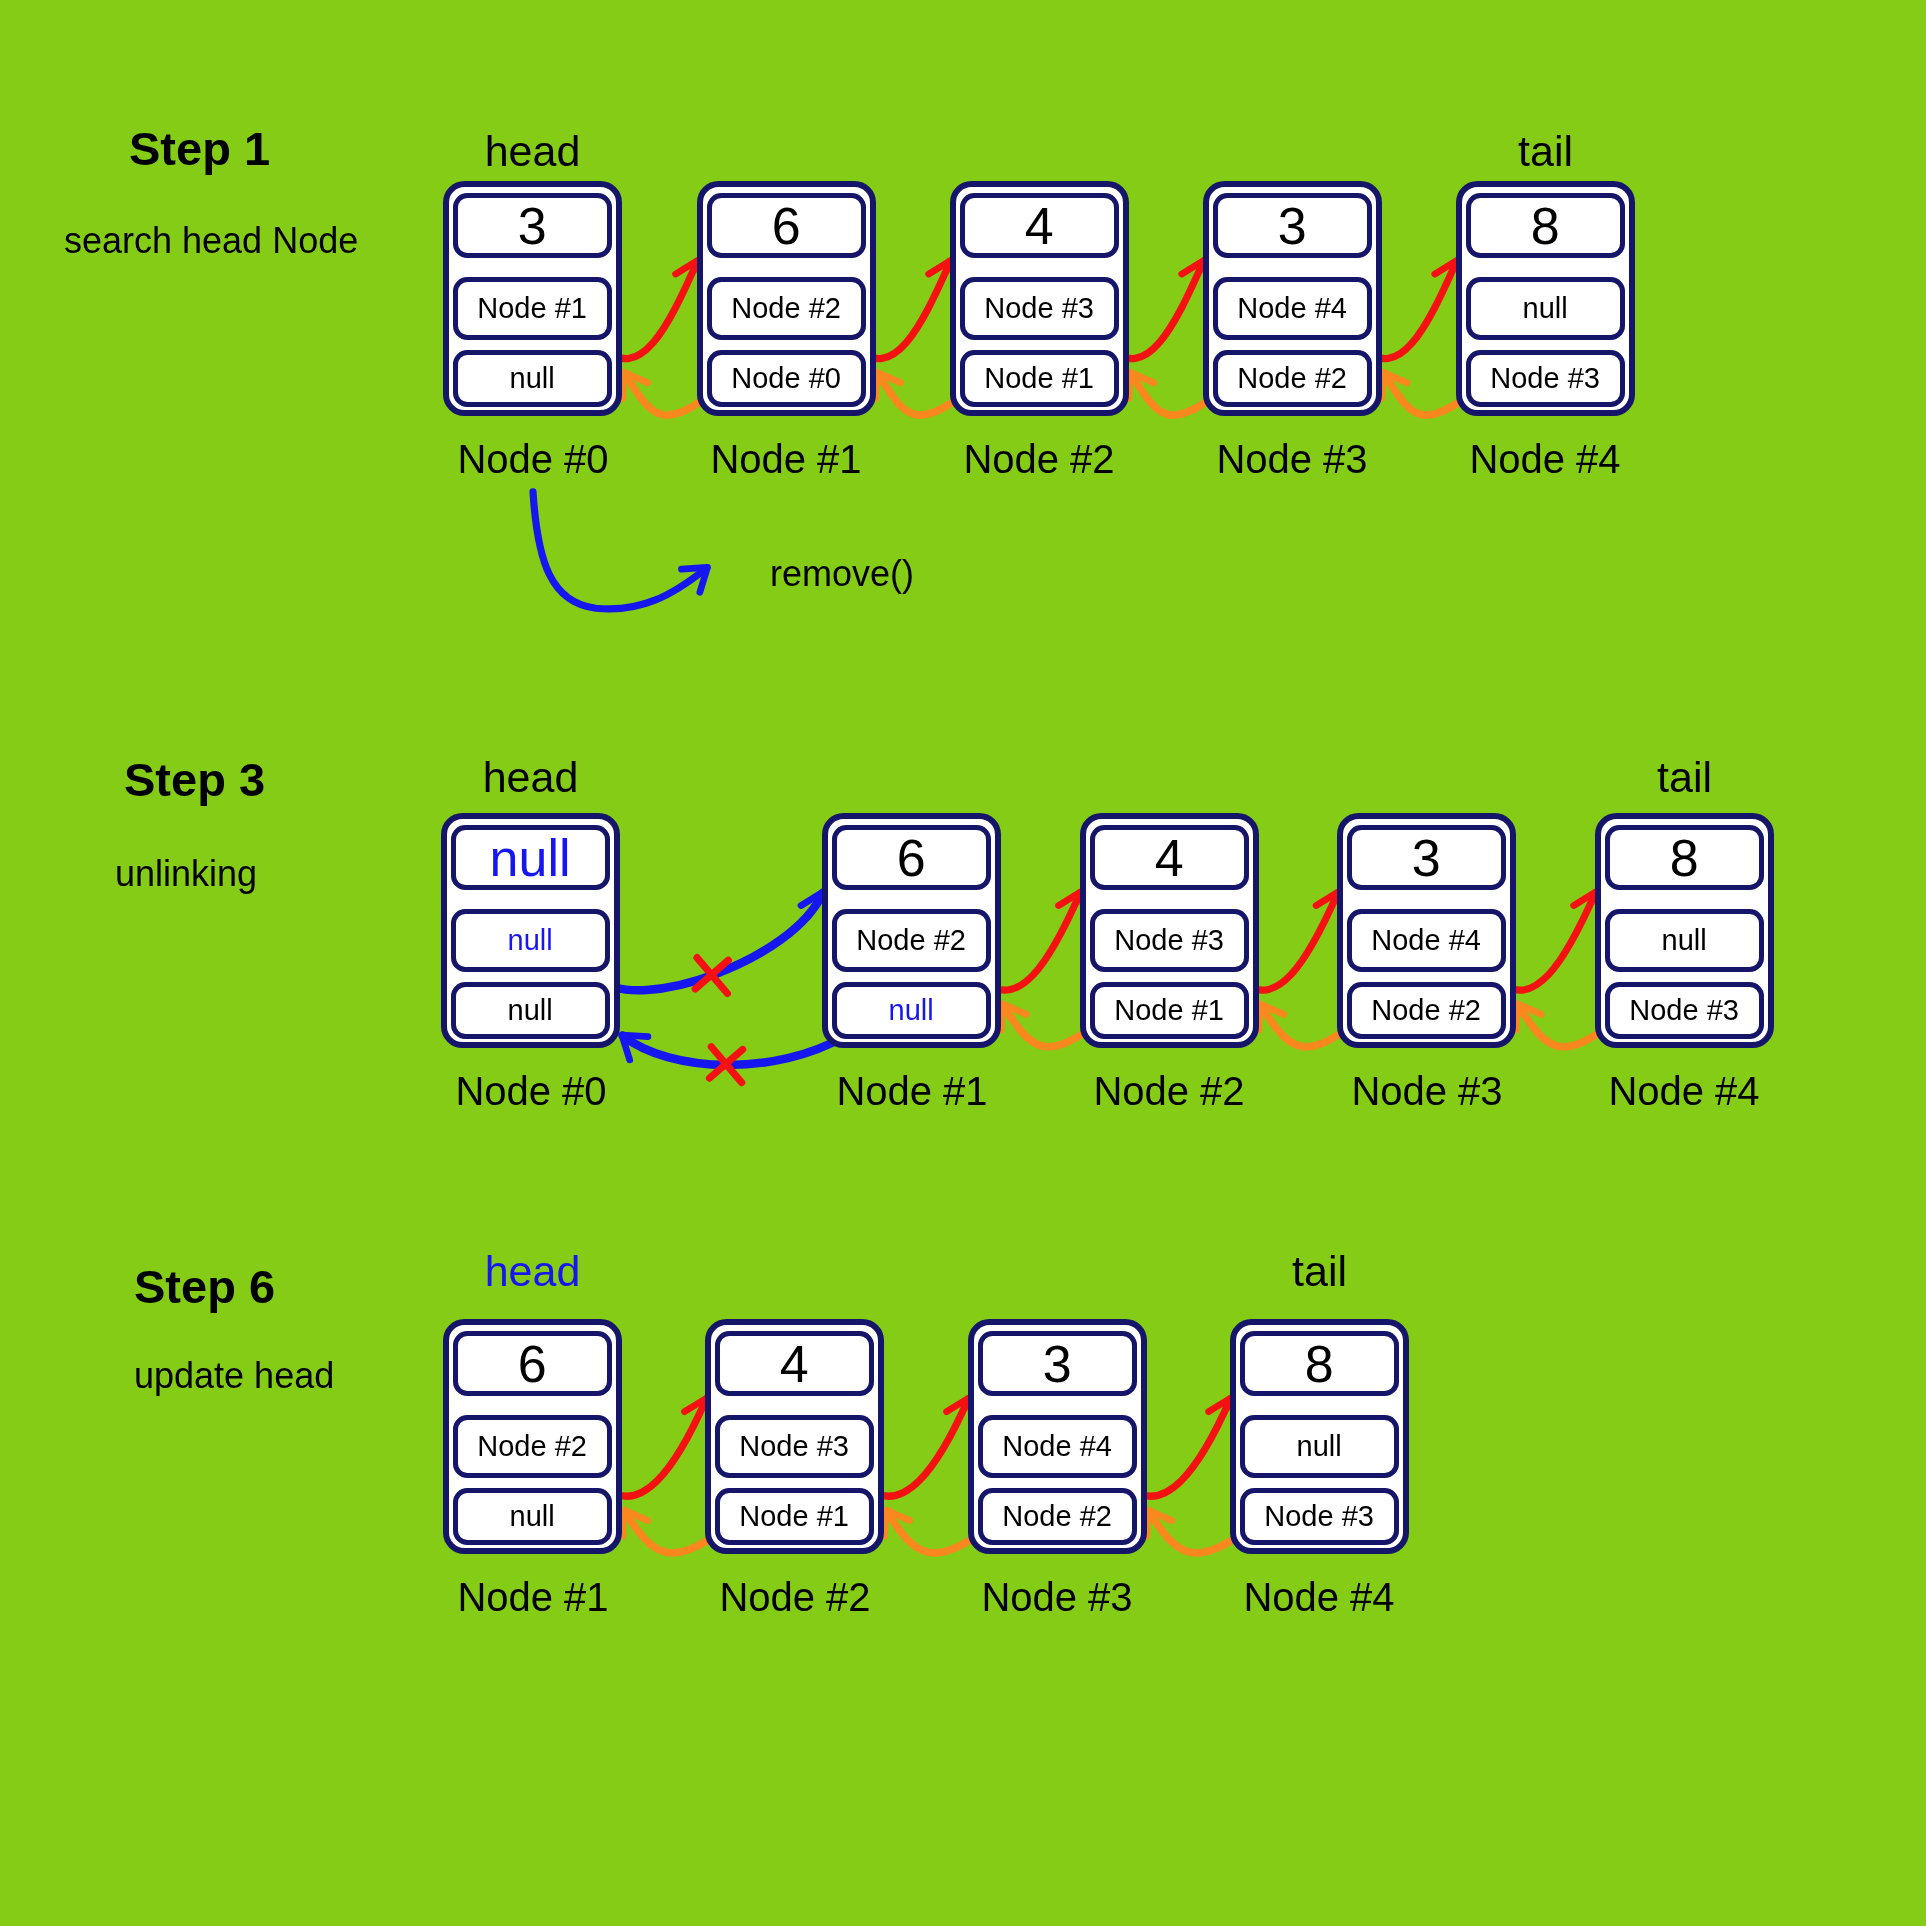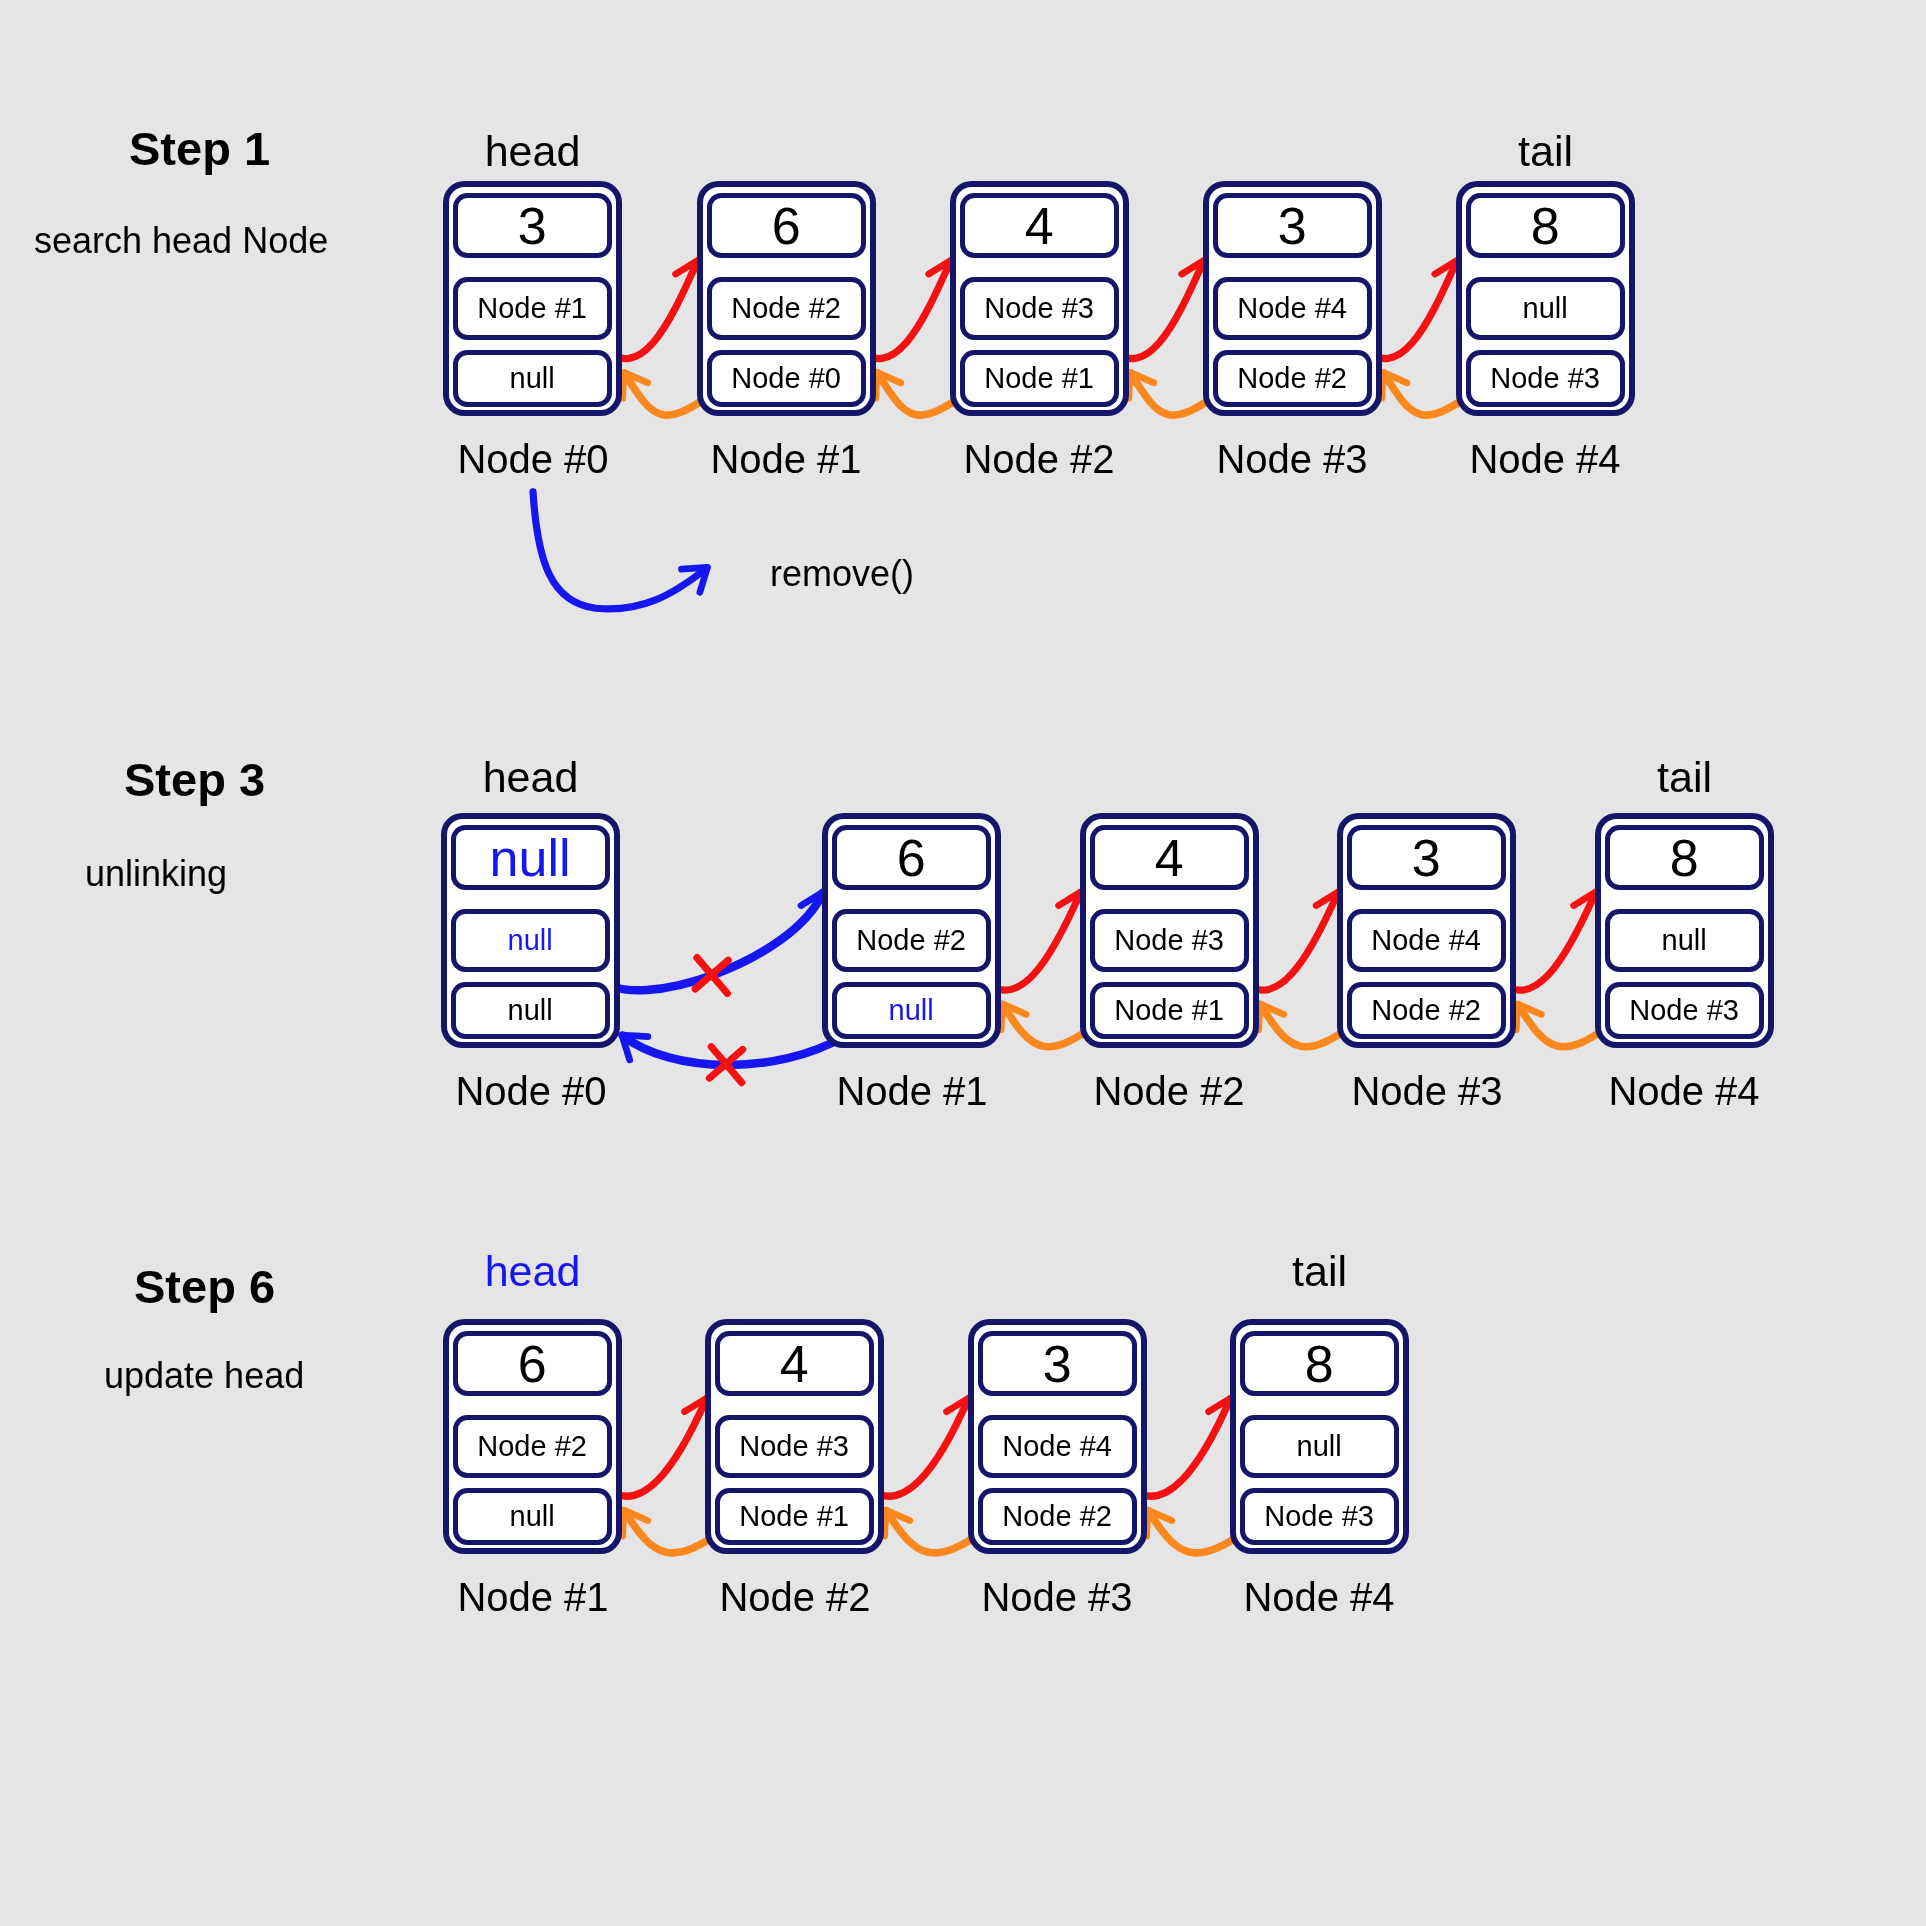--- a/index.html
+++ b/index.html
@@ -1,20 +1,20 @@
 <!DOCTYPE html>
 <html style="--navy: #15156a; --red: #f51111; --orange: #fb871f; --blue: #1616f0;font-size:7.2px"><head>
 <meta charset="utf-8">
 <style>
   html,body{margin:0;padding:0;background:#fff;}
-  .canvas{position:relative;width:1926px;height:1926px;background:#e5e5e5;overflow:hidden;
+  .canvas{position:relative;width:1926px;height:1926px;background:#84cc16;overflow:hidden;
           font-family:"Liberation Sans","DejaVu Sans",sans-serif;color:#000;}
   .overlay{position:absolute;left:0;top:0;pointer-events:none;}
   .step-title{position:absolute;font-size:47px;font-weight:600;line-height:1;white-space:nowrap;}
-  .step-subtitle{position:absolute;font-size:36px;font-weight:400;line-height:1;white-space:nowrap;}
+  .step-subtitle{position:absolute;font-size:36px;font-weight:400;line-height:1;white-space:nowrap;margin-left:30px;}
   .pointer-label{position:absolute;width:179px;text-align:center;font-size:43px;font-weight:500;line-height:1;}
   .pointer-label.blue{color:var(--blue);}
   .node{position:absolute;width:179px;height:235px;border:6.3px solid var(--navy);
         border-radius:21.5px;background:#fff;box-sizing:border-box;}
   .field{position:absolute;left:3.6px;width:159px;border:5.4px solid var(--navy);border-radius:14.3px;
          box-sizing:border-box;display:flex;align-items:center;justify-content:center;
          background:#fff;line-height:1;white-space:nowrap;}
   .field.value{top:6.3px;height:65px;font-size:52px;font-weight:500;}
   .field.next{top:90px;height:63px;font-size:29px;}
   .field.prev{top:163px;height:57px;font-size:29px;}

